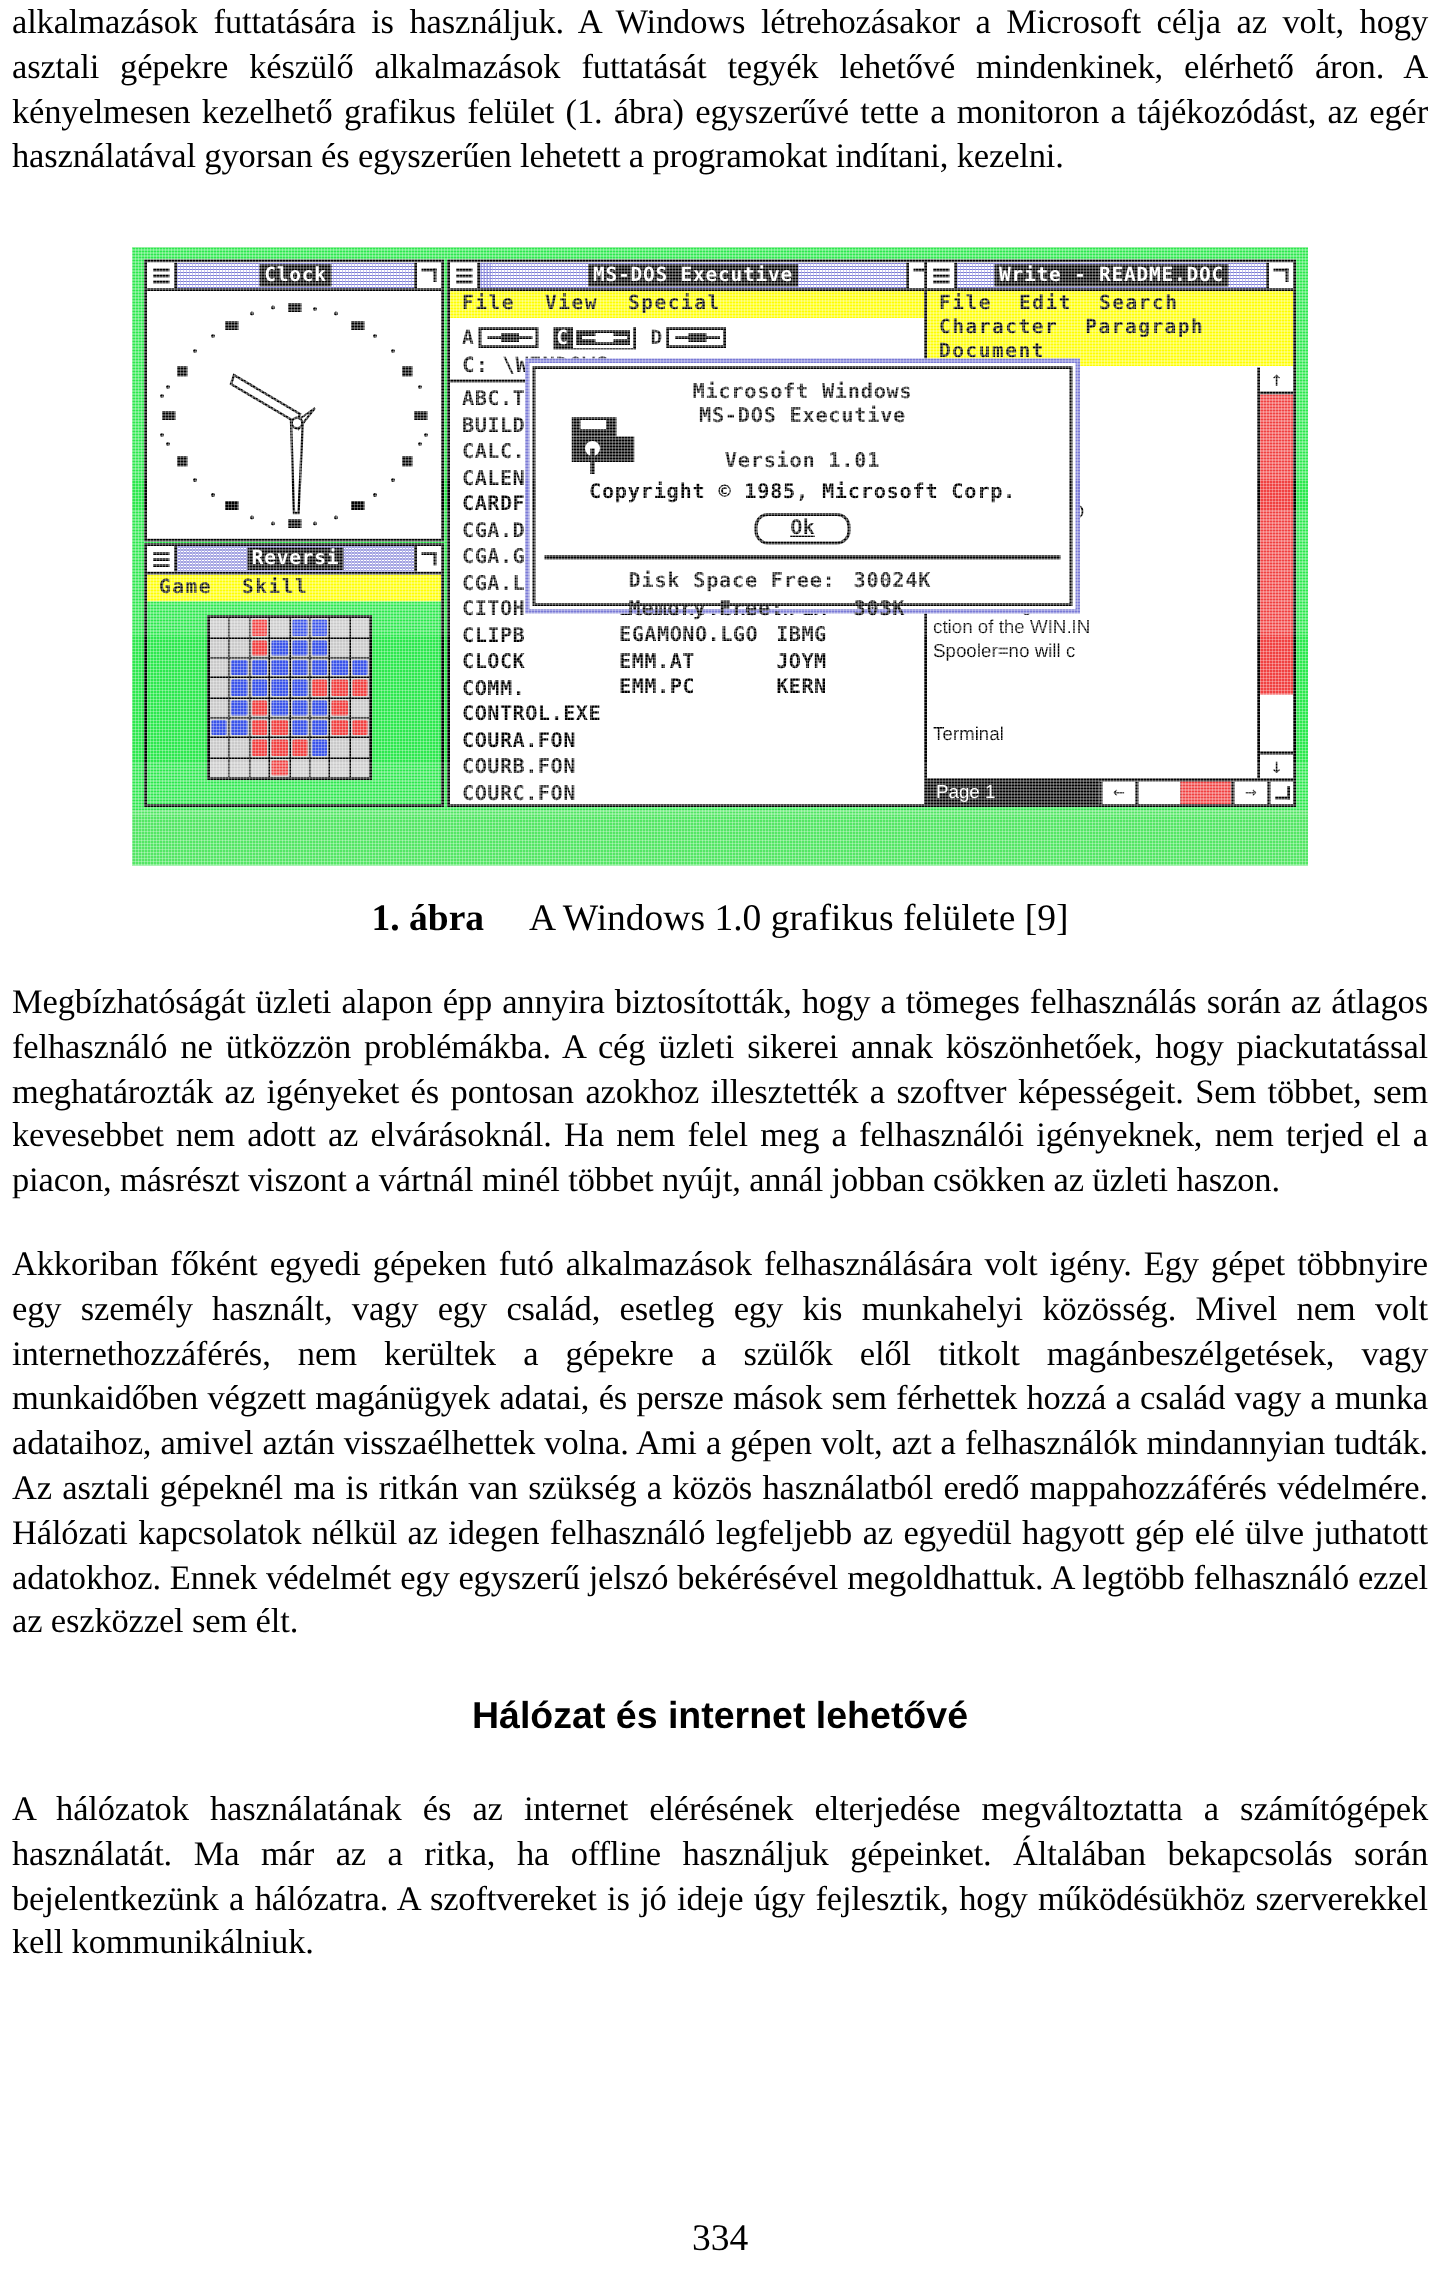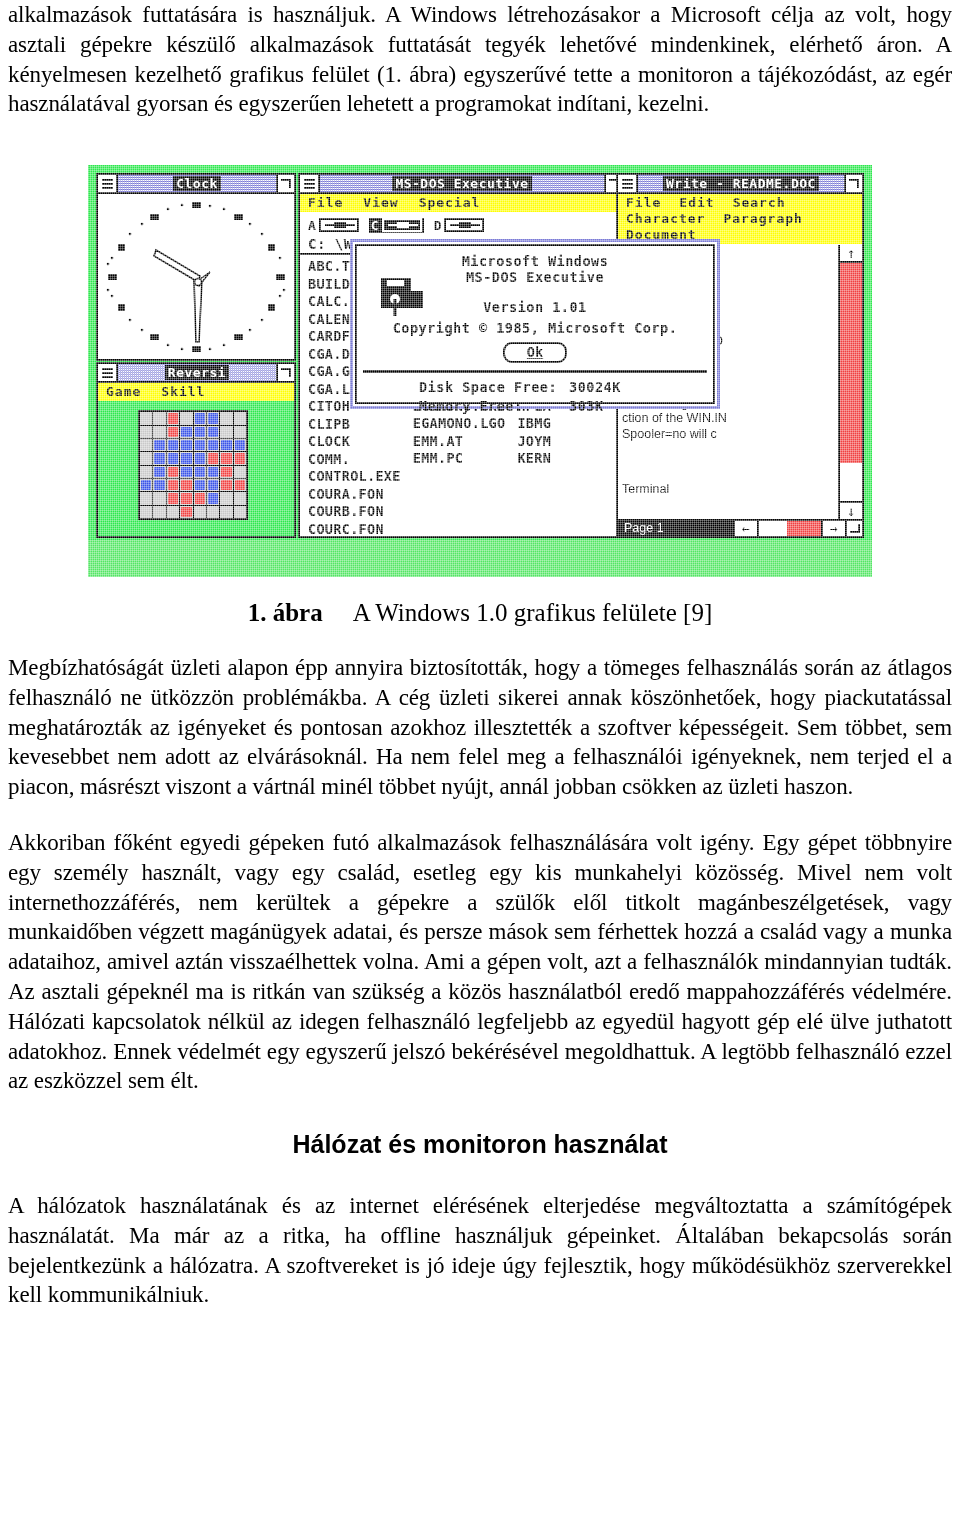--- a/index.html
+++ b/index.html
@@ -799,17 +799,18 @@
 
   <div class="caption">
     <b>1. ábra</b><span class="cap-gap"></span><span>A Windows 1.0 grafikus felülete [9]</span>
   </div>
 
   <div class="para-gap"></div>
   <p class="body-text">Megbízhatóságát üzleti alapon épp annyira biztosították, hogy a tömeges felhasználás során az átlagos felhasználó ne ütközzön problémákba. A cég üzleti sikerei annak köszönhetőek, hogy piackutatással meghatározták az igényeket és pontosan azokhoz illesztették a szoftver képességeit. Sem többet, sem kevesebbet nem adott az elvárásoknál. Ha nem felel meg a felhasználói igényeknek, nem terjed el a piacon, másrészt viszont a vártnál minél többet nyújt, annál jobban csökken az üzleti haszon.</p>
   <div class="para-gap"></div>
   <p class="body-text">Akkoriban főként egyedi gépeken futó alkalmazások felhasználására volt igény. Egy gépet többnyire egy személy használt, vagy egy család, esetleg egy kis munkahelyi közösség. Mivel nem volt internethozzáférés, nem kerültek a gépekre a szülők elől titkolt magánbeszélgetések, vagy munkaidőben végzett magánügyek adatai, és persze mások sem férhettek hozzá a család vagy a munka adataihoz, amivel aztán visszaélhettek volna. Ami a gépen volt, azt a felhasználók mindannyian tudták. Az asztali gépeknél ma is ritkán van szükség a közös használatból eredő mappahozzáférés védelmére. Hálózati kapcsolatok nélkül az idegen felhasználó legfeljebb az egyedül hagyott gép elé ülve juthatott adatokhoz. Ennek védelmét egy egyszerű jelszó bekérésével megoldhattuk. A legtöbb felhasználó ezzel az eszközzel sem élt.</p>
   <div style="height:34px"></div>
-  <h2 class="section-head">Hálózat és monitoron használat</h2>
+  <h2 class="section-head">Hálózat és internet lehetővé</h2>
   <div style="height:32px"></div>
   <p class="body-text">A hálózatok használatának és az internet elérésének elterjedése megváltoztatta a számítógépek használatát. Ma már az a ritka, ha offline használjuk gépeinket. Általában bekapcsolás során bejelentkezünk a hálózatra. A szoftvereket is jó ideje úgy fejlesztik, hogy működésükhöz szerverekkel kell kommunikálniuk.</p>
 
+  <div class="pagenum">334</div>
 </div>
 
 </body></html>

